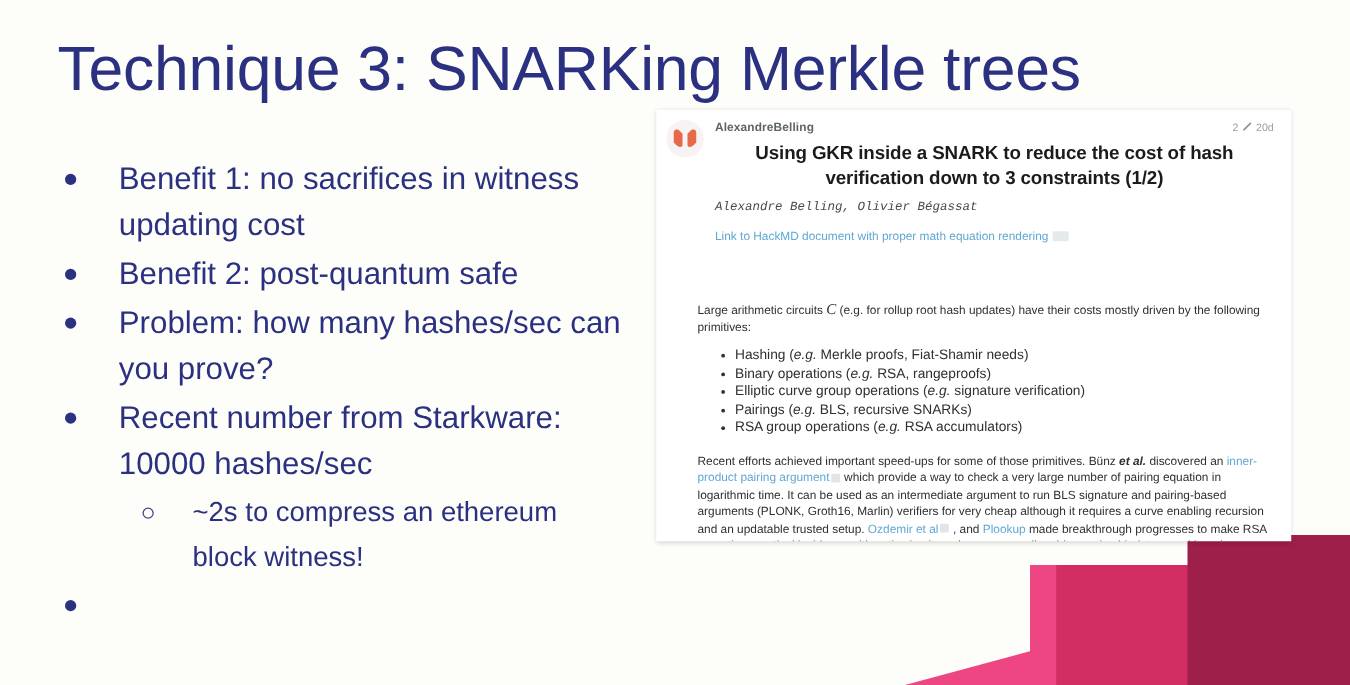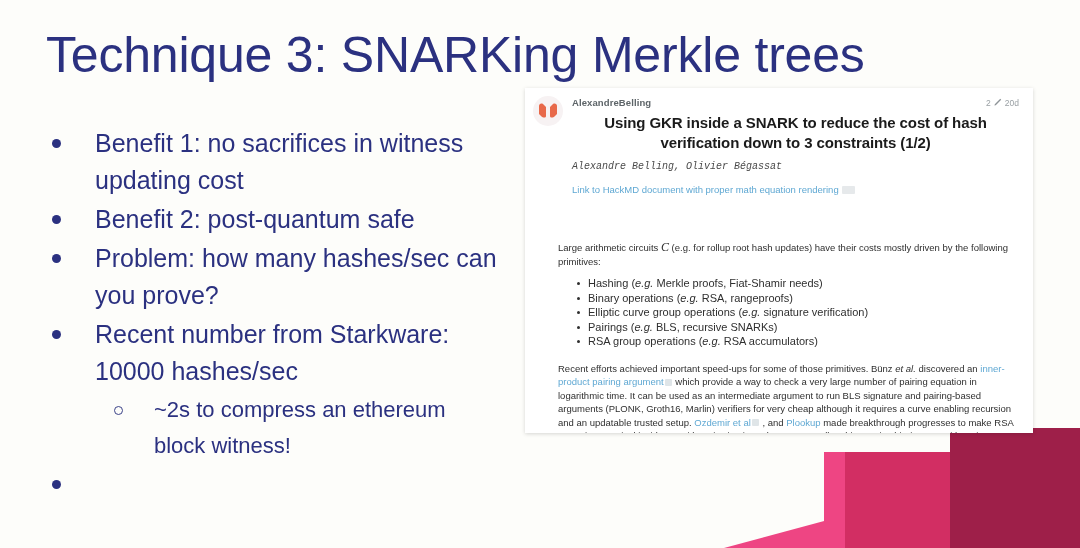--- a/index.html
+++ b/index.html
@@ -207,21 +207,21 @@
     line-height: 13.5px;
     color: #2f2f2f;
     margin-top: 13px;
     text-align: left;
   }
   .para .mathvar {
     font-family: "Liberation Serif", serif;
     font-style: italic;
     font-size: 12px;
   }
-  .para i { font-style: italic; }
+  .para i { font-style: italic; font-weight: bold; }
   .para .lnk { color: #5fa8d3; }
   .sub-badge {
     display: inline-block;
     width: 7px;
     height: 7px;
     background: #dfe5e8;
     border-radius: 1px;
     vertical-align: middle;
     margin: 0 1px;
   }

